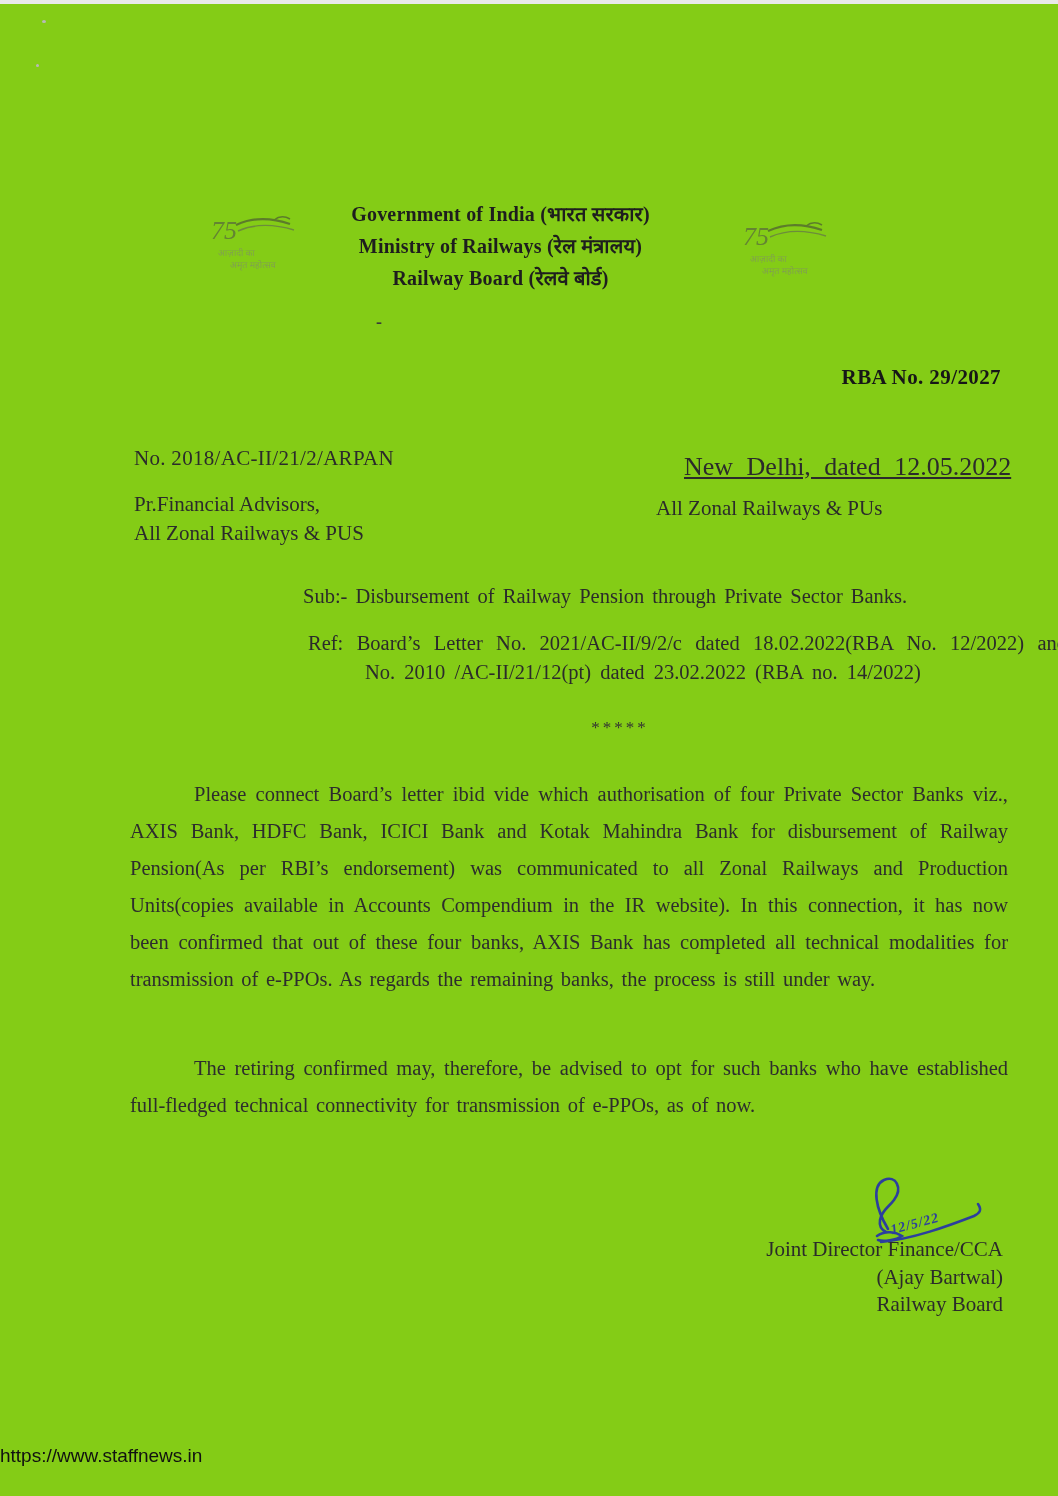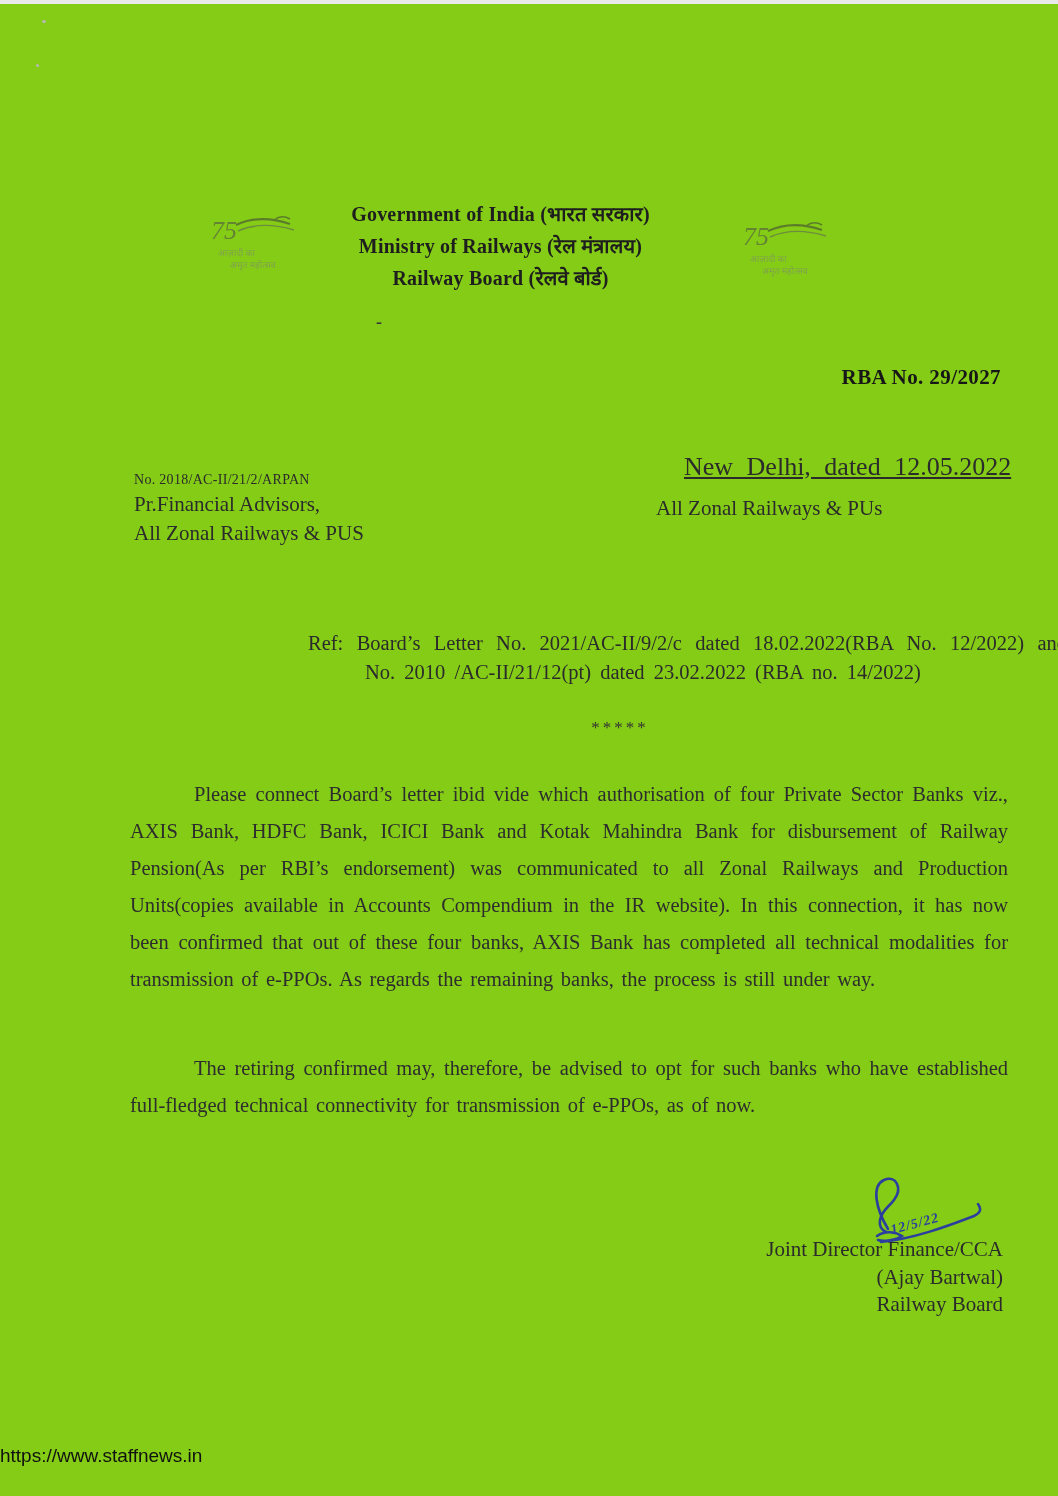--- a/index.html
+++ b/index.html
@@ -27,22 +27,22 @@
   .stray-dash {
     position:absolute; left:376px; top:308px;
     font-size:18px; font-weight:bold; color:#3a3a3a;
   }
   
   .rba {
     position:absolute; top:361px; right:57px;
     font-weight:bold; font-size:21px; color:#171717; letter-spacing:0.4px;
   }
   .fileno {
-    position:absolute; left:134px; top:468px;
-    font-size:14px; letter-spacing:0.3px; white-space:nowrap;
+    position:absolute; left:134px; top:442px;
+    font-size:21px; letter-spacing:0.3px; white-space:nowrap;
   }
   .placedate {
     position:absolute; left:684px; top:448px;
     font-size:26px; word-spacing:7px; white-space:nowrap;text-decoration:underline;
   }
   .addr { position:absolute; font-size:21px; line-height:29px; }
   .addr.left  { left:134px; top:486px; }
   .addr.right { left:656px; top:490px; }
   
   .subject {
@@ -131,20 +131,24 @@
   <div class="placedate">New Delhi, dated 12.05.2022</div>
 
   <div class="addr left">
     <div>Pr.Financial Advisors,</div>
     <div>All Zonal Railways &amp; PUS</div>
   </div>
   <div class="addr right">
     <div>All Zonal Railways &amp; PUs</div>
   </div>
 
+  <div class="subject">
+    <span>Sub:-</span>
+    <span>Disbursement of Railway Pension through Private Sector Banks.</span>
+  </div>
 
   <div class="refblock">
     <span>Ref:</span>
     <span>Board’s Letter No. 2021/AC-II/9/2/c dated 18.02.2022(RBA No. 12/2022) and No. 2010 /AC-II/21/12(pt) dated 23.02.2022 (RBA no. 14/2022)</span>
   </div>
 
   <div class="stars">*****</div>
 
   <div class="para p1">Please connect Board’s letter ibid vide which authorisation of four Private Sector Banks viz., AXIS Bank, HDFC Bank, ICICI Bank and Kotak Mahindra Bank for disbursement of Railway Pension(As per RBI’s endorsement) was communicated to all Zonal Railways and Production Units(copies available in Accounts Compendium in the IR website).  In this connection, it has now been confirmed that out of these four banks, AXIS Bank has completed all technical modalities for transmission of e-PPOs.  As regards the remaining banks, the process is still under way.</div>
   <div class="para p2">The retiring confirmed may, therefore, be advised to opt for such banks who have established full-fledged technical connectivity for transmission of e-PPOs, as of now.</div>

